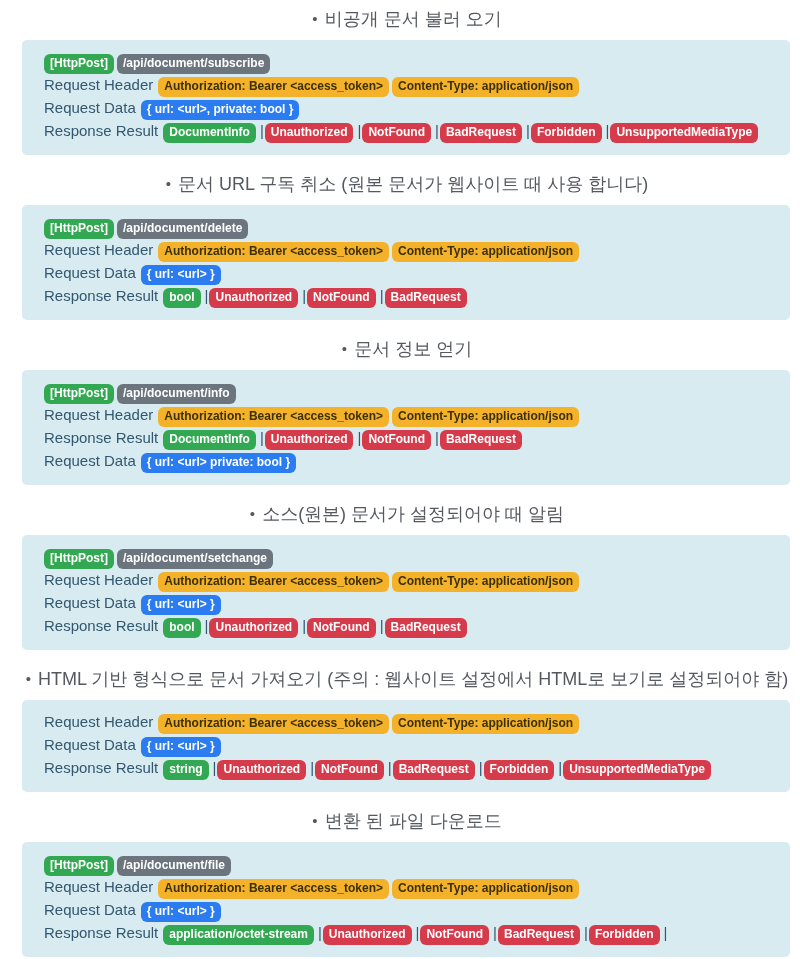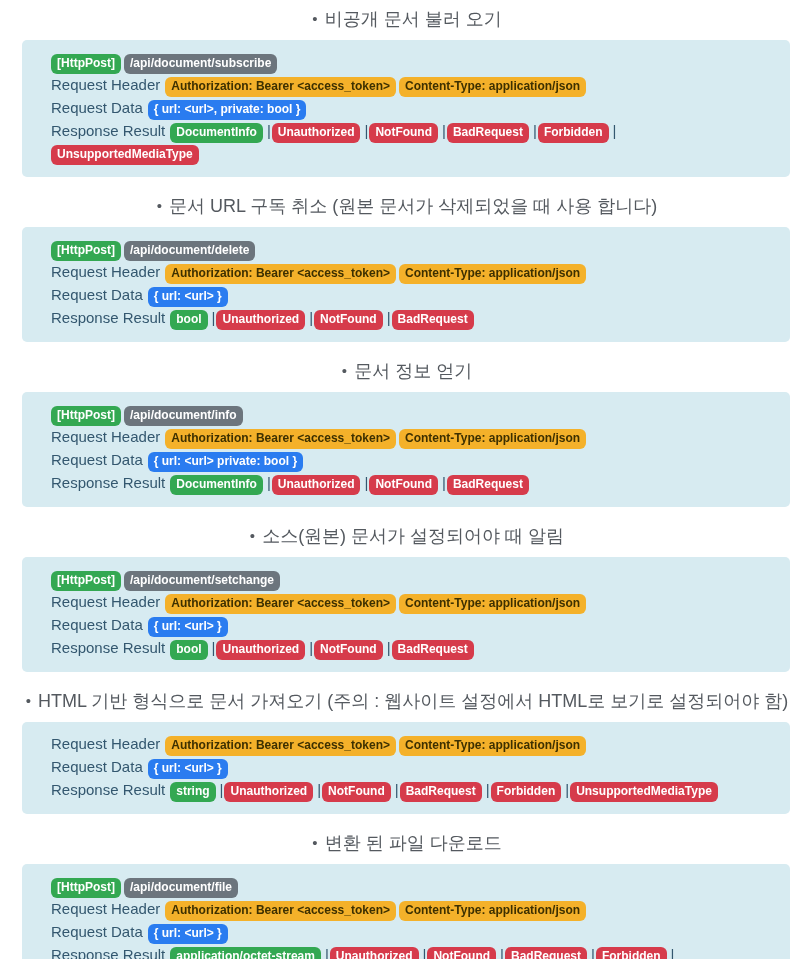--- a/index.html
+++ b/index.html
@@ -31,21 +31,21 @@
   }
   .api-box {
     background: #d7ebf1;
     border-radius: 5px;
     margin: 0 10px 18px 22px;
     padding: 11px 20px 11px 22px;
   }
   .api-row {
     font-size: 15px;
     line-height: 20px;
-    margin: 1px 7px;
+    margin: 1px 0;
     color: #33576f;
   }
   .row-label {
     color: #33576f;
     margin-right: 5px;
   }
   .sep {
     color: #33576f;
     margin: 0 1px;
   }
@@ -75,36 +75,36 @@
     <div class="section-title"><span class="bullet">•</span><span>비공개 문서 불러 오기</span></div>
     <div class="api-box">
       <div class="api-row"><span class="badge green">[HttpPost]</span><span class="badge gray">/api/document/subscribe</span></div>
       <div class="api-row"><span class="row-label">Request Header</span><span class="badge yellow">Authorization: Bearer &lt;access_token&gt;</span><span class="badge yellow">Content-Type: application/json</span></div>
       <div class="api-row"><span class="row-label">Request Data</span><span class="badge blue">{ url: &lt;url&gt;, private: bool }</span></div>
       <div class="api-row"><span class="row-label">Response Result</span><span class="badge green">DocumentInfo</span><span class="sep">|</span><span class="badge red">Unauthorized</span><span class="sep">|</span><span class="badge red">NotFound</span><span class="sep">|</span><span class="badge red">BadRequest</span><span class="sep">|</span><span class="badge red">Forbidden</span><span class="sep">|</span><span class="badge red">UnsupportedMediaType</span></div>
     </div>
   </section>
 
   <section class="api-section">
-    <div class="section-title"><span class="bullet">•</span><span>문서 URL 구독 취소 (원본 문서가 삭제되었을 때 사용 합니다)</span></div>
+    <div class="section-title"><span class="bullet">•</span><span>문서 URL 구독 취소 (원본 문서가 웹사이트 때 사용 합니다)</span></div>
     <div class="api-box">
       <div class="api-row"><span class="badge green">[HttpPost]</span><span class="badge gray">/api/document/delete</span></div>
       <div class="api-row"><span class="row-label">Request Header</span><span class="badge yellow">Authorization: Bearer &lt;access_token&gt;</span><span class="badge yellow">Content-Type: application/json</span></div>
       <div class="api-row"><span class="row-label">Request Data</span><span class="badge blue">{ url: &lt;url&gt; }</span></div>
       <div class="api-row"><span class="row-label">Response Result</span><span class="badge green">bool</span><span class="sep">|</span><span class="badge red">Unauthorized</span><span class="sep">|</span><span class="badge red">NotFound</span><span class="sep">|</span><span class="badge red">BadRequest</span></div>
     </div>
   </section>
 
   <section class="api-section">
     <div class="section-title"><span class="bullet">•</span><span>문서 정보 얻기</span></div>
     <div class="api-box">
       <div class="api-row"><span class="badge green">[HttpPost]</span><span class="badge gray">/api/document/info</span></div>
       <div class="api-row"><span class="row-label">Request Header</span><span class="badge yellow">Authorization: Bearer &lt;access_token&gt;</span><span class="badge yellow">Content-Type: application/json</span></div>
+      <div class="api-row"><span class="row-label">Response Result</span><span class="badge green">DocumentInfo</span><span class="sep">|</span><span class="badge red">Unauthorized</span><span class="sep">|</span><span class="badge red">NotFound</span><span class="sep">|</span><span class="badge red">BadRequest</span></div>
       <div class="api-row"><span class="row-label">Request Data</span><span class="badge blue">{ url: &lt;url&gt; private: bool }</span></div>
-      <div class="api-row"><span class="row-label">Response Result</span><span class="badge green">DocumentInfo</span><span class="sep">|</span><span class="badge red">Unauthorized</span><span class="sep">|</span><span class="badge red">NotFound</span><span class="sep">|</span><span class="badge red">BadRequest</span></div>
     </div>
   </section>
 
   <section class="api-section">
     <div class="section-title"><span class="bullet">•</span><span>소스(원본) 문서가 설정되어야 때 알림</span></div>
     <div class="api-box">
       <div class="api-row"><span class="badge green">[HttpPost]</span><span class="badge gray">/api/document/setchange</span></div>
       <div class="api-row"><span class="row-label">Request Header</span><span class="badge yellow">Authorization: Bearer &lt;access_token&gt;</span><span class="badge yellow">Content-Type: application/json</span></div>
       <div class="api-row"><span class="row-label">Request Data</span><span class="badge blue">{ url: &lt;url&gt; }</span></div>
       <div class="api-row"><span class="row-label">Response Result</span><span class="badge green">bool</span><span class="sep">|</span><span class="badge red">Unauthorized</span><span class="sep">|</span><span class="badge red">NotFound</span><span class="sep">|</span><span class="badge red">BadRequest</span></div>

